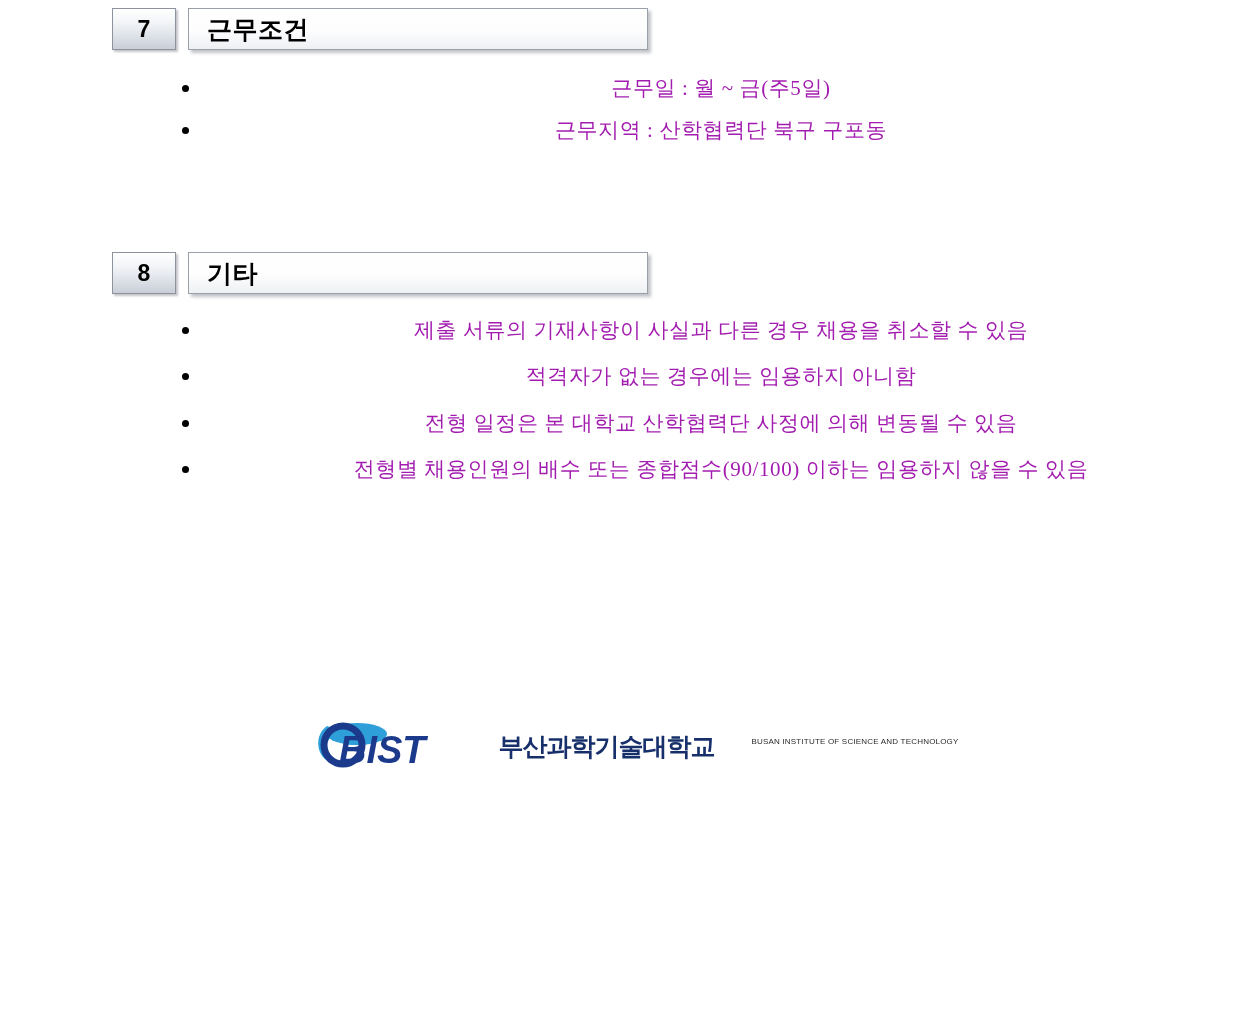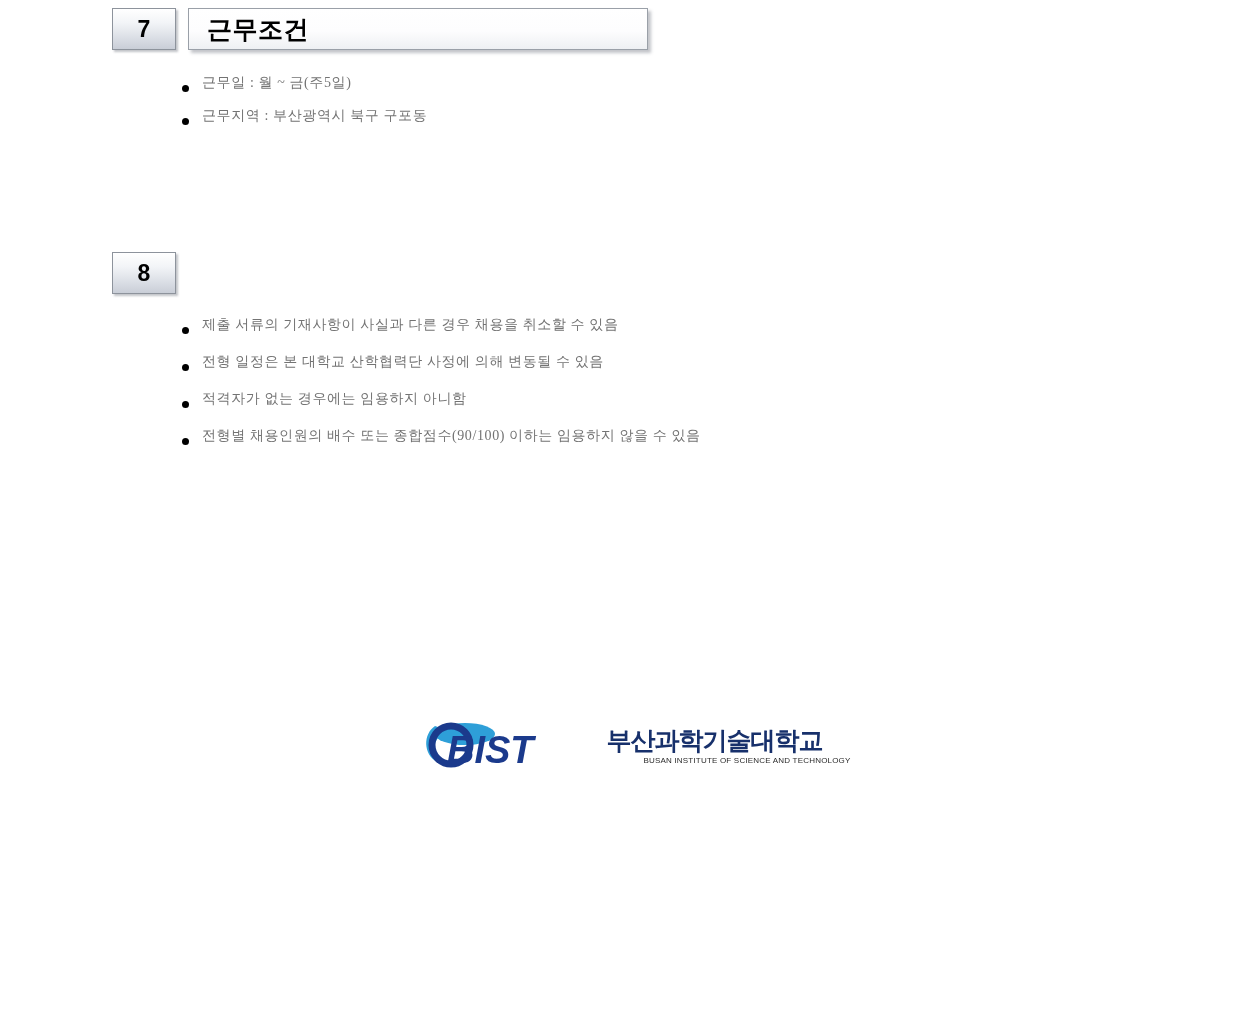--- a/index.html
+++ b/index.html
@@ -81,25 +81,26 @@
   
   ul.bullets {
     list-style: none;
     margin: 0;
     padding: 0;
   }
   ul.bullets li {
     position: relative;
     padding-left: 22px;
     margin-bottom: 14px;
-    font-size: 14px;
+    font-size: 21px;
     line-height: 1.35;
     letter-spacing: 0.6px;
-    color: #737373;
+    color: #a21caf;
     white-space: nowrap;
+    text-align: center;
   }
   ul.bullets li::before {
     content: "";
     position: absolute;
     left: 2px;
     top: 11px;
     width: 7px;
     height: 7px;
     border-radius: 50%;
     background: #000000;
@@ -127,21 +128,21 @@
     align-items: center;
     gap: 10px;
   }
   .logo-mark {
     position: relative;
     width: 175px;
     height: 56px;
   }
   .logo-text-block {
     display: flex;
-    flex-direction: column;
+    flex-direction: row;
     justify-content: center;
     line-height: 1;
   }
   .logo-kr {
     font-family: "Liberation Sans", sans-serif;
     font-weight: bold;
     font-size: 25px;
     color: #17306b;
     letter-spacing: -1px;
   }
@@ -162,34 +163,37 @@
   <div class="section" id="section-7">
     <div class="section-head">
       <div class="num-box">7</div>
       <div class="title-box">
         <span class="title-text">근무조건</span>
       </div>
     </div>
     <div class="body">
       <ul class="bullets">
         <li>근무일 : 월 ~ 금(주5일)</li>
-        <li>근무지역 : 부산광역시 북구 구포동</li>
+        <li>근무지역 : 산학협력단 북구 구포동</li>
       </ul>
     </div>
   </div>
 
   <div class="section" id="section-8">
     <div class="section-head">
       <div class="num-box">8</div>
+      <div class="title-box">
+        <span class="title-text">기타</span>
+      </div>
     </div>
     <div class="body">
       <ul class="bullets">
         <li>제출 서류의 기재사항이 사실과 다른 경우 채용을 취소할 수 있음</li>
+        <li>적격자가 없는 경우에는 임용하지 아니함</li>
         <li>전형 일정은 본 대학교 산학협력단 사정에 의해 변동될 수 있음</li>
-        <li>적격자가 없는 경우에는 임용하지 아니함</li>
         <li>전형별 채용인원의 배수 또는 종합점수(90/100) 이하는 임용하지 않을 수 있음</li>
       </ul>
     </div>
   </div>
 
   <div class="logo-wrap">
     <div class="logo-inner">
       <div class="logo-mark">
         <svg width="175" height="56" viewBox="0 0 175 56" xmlns="http://www.w3.org/2000/svg">
 

